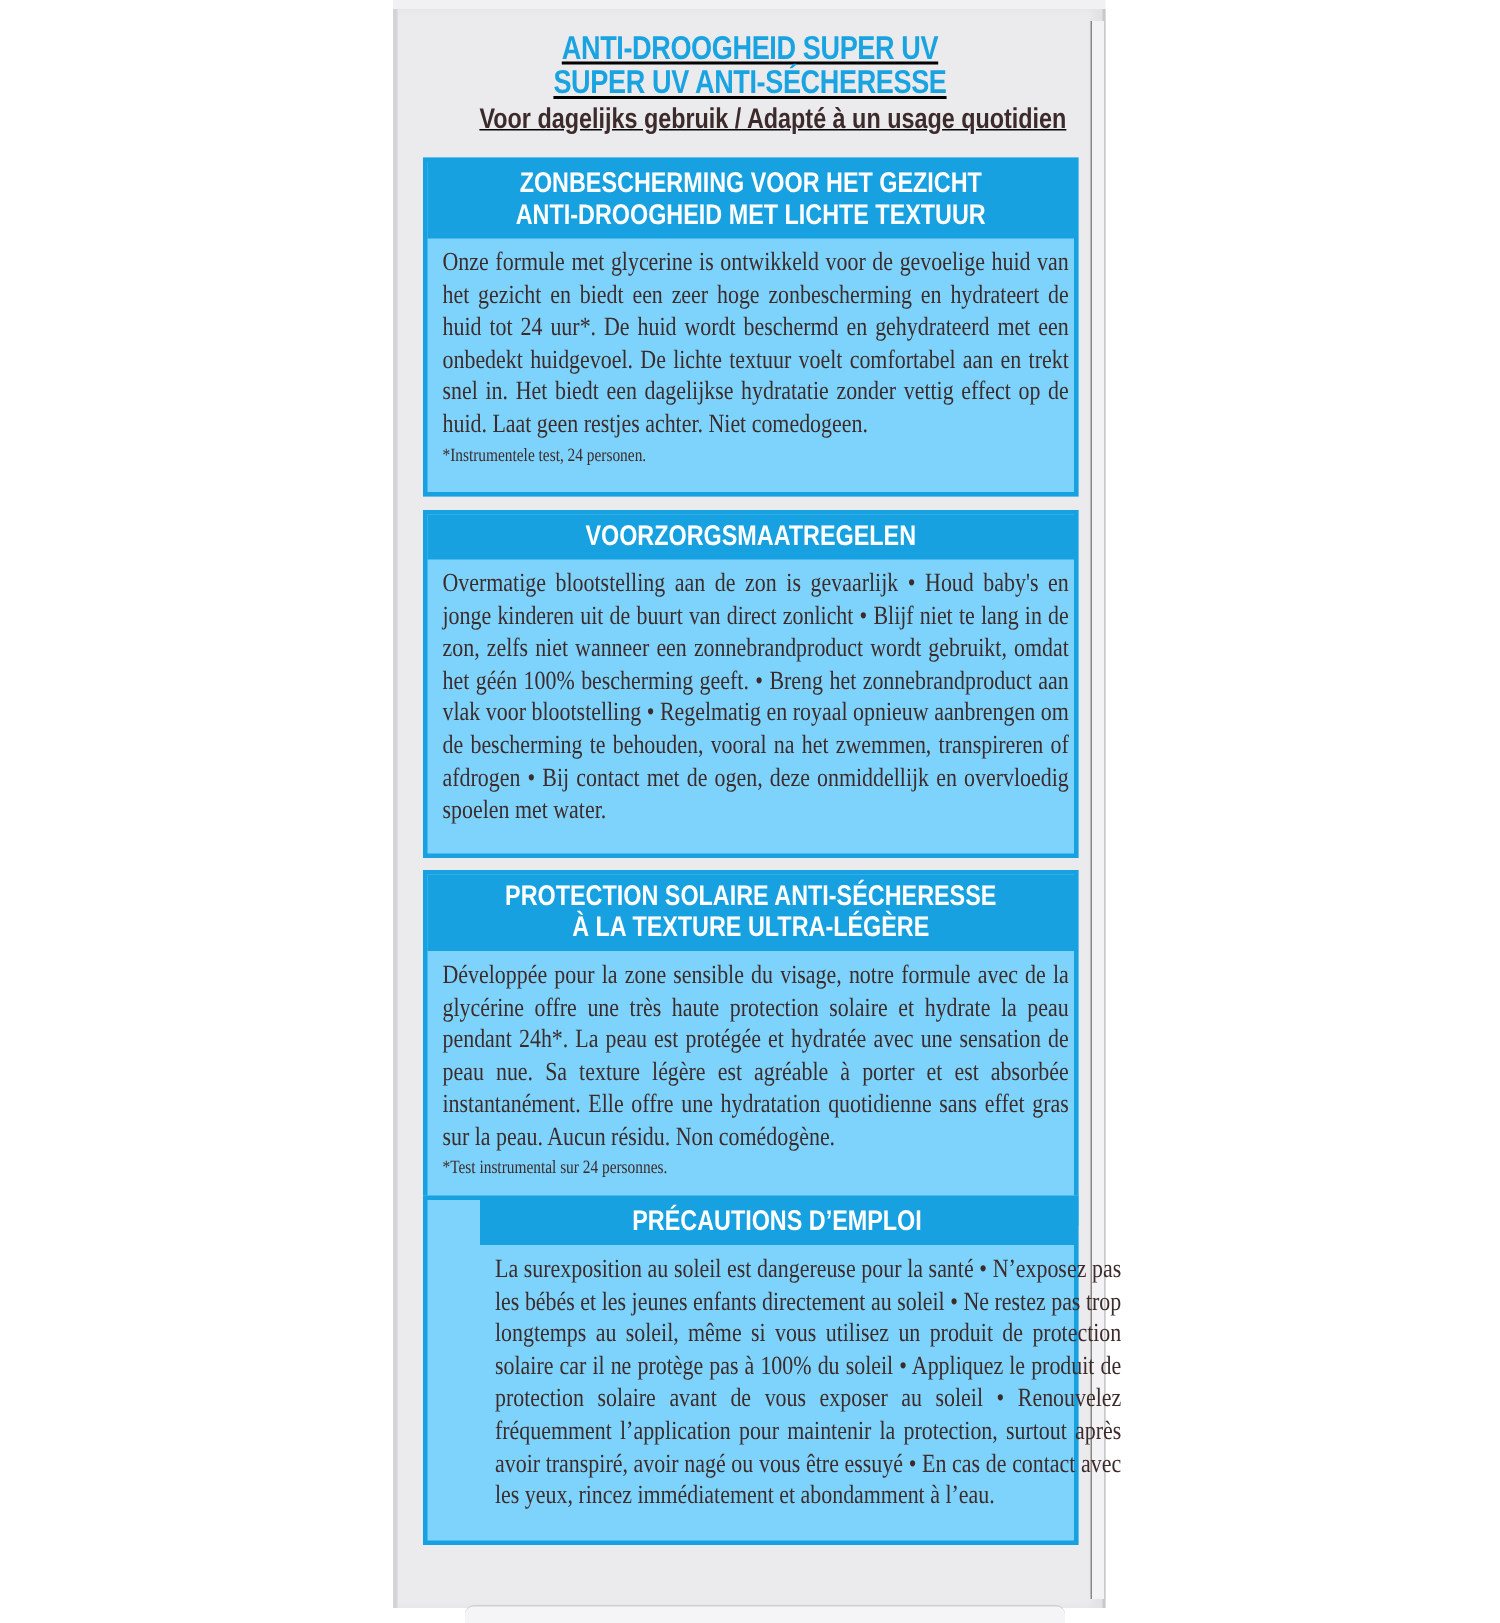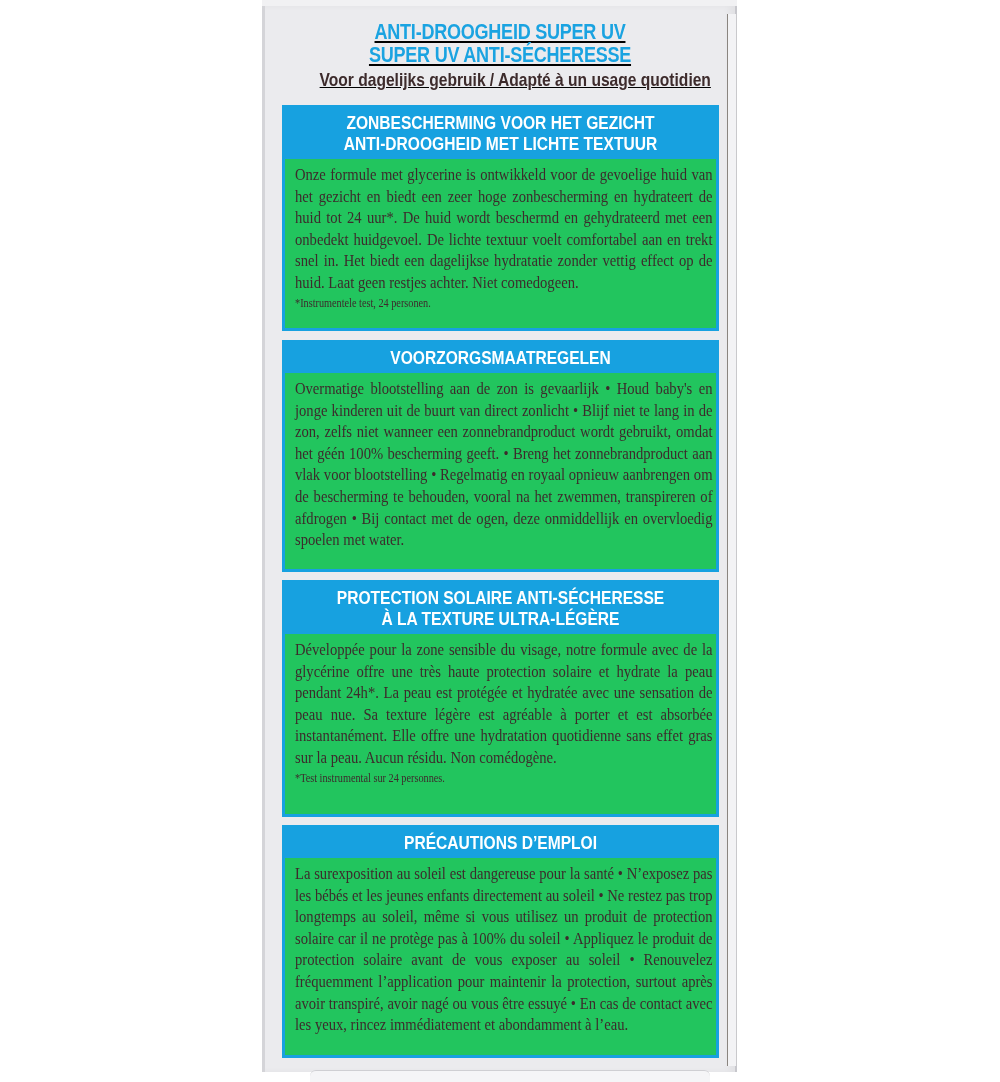--- a/index.html
+++ b/index.html
@@ -10,30 +10,30 @@
       border-left: 3px solid #d4d4d8;
       border-right: 2px solid #c7c7cc;
       box-shadow: inset -6px 0 6px rgba(0,0,0,0.04);
     }
     .box-top { position: absolute; left: 262px; top: 0; width: 475px; height: 10px; background: #f1f1f3; border-bottom: 1px solid #d2d2d6; }
     .box-side { position: absolute; left: 727px; top: 14px; width: 8px; height: 1052px; background: #f3f3f5; border-left: 1px solid #8a8580; border-right: 1px solid #c9c9cc; }
     .box-bottom { position: absolute; left: 310px; top: 1070px; width: 400px; height: 12px; background: #f5f5f7; border-top: 1px solid #cfcfd3; border-radius: 6px 6px 0 0; }
     .header { position: absolute; left: 280px; top: 20px; width: 440px; text-align: center; text-decoration: underline; }
     .title-line { color: #1aa3e1; font-weight: bold; font-size: 22px; line-height: 23px; letter-spacing: -0.3px; transform: scaleX(0.82); transform-origin: center; white-space: nowrap; }
     .subtitle { color: #3d2b2c; font-weight: bold; font-size: 19px; line-height: 22px; margin-top: 3px; transform: scaleX(0.82); transform-origin: center; white-space: nowrap; }
-    .section { position: absolute; left: 282px; width: 437px; border: 3px solid #17a1e0; background: #22c55e; box-sizing: border-box; }
+    .section { position: absolute; left: 282px; width: 437px; border: 3px solid #17a1e0; background: #7dd3fc; box-sizing: border-box; }
     .section-head { background: #17a1e0; color: #ffffff; font-weight: bold; text-align: center; font-size: 19px; line-height: 21px; padding: 4px 0 5px 0; }
     .section-head span { display: block; transform: scaleX(0.82); transform-origin: center; white-space: nowrap; }
     .section-body { padding: 5px 8px 6px 10px; color: #3d2b2c; font-size: 17.5px; line-height: 21.6px; font-family: Liberation Serif, serif; }
     .section-body .txt { display: block; width: 500px; transform: scaleX(0.835); transform-origin: left top; text-align: justify; }
     .footnote { font-size: 12.5px; line-height: 15px; color: #3d2b2c; display: block; transform: scaleX(0.82); transform-origin: left; white-space: nowrap; margin-top: 2px; }
     #s1 { top: 105px; height: 226px; }
     #s2 { top: 340px; height: 232px; }
     #s3 { top: 580px; height: 237px; }
-    #s4 { top: 825px; height: 233px; }
+    #s4 { top: 797px; height: 233px; padding-left: 35px; }
   </style>
 </head>
 <body>
 
 <div class="box-top"></div>
 <div class="box"></div>
 <div class="box-side"></div>
 <div class="box-bottom"></div>
 
 <div class="header">

